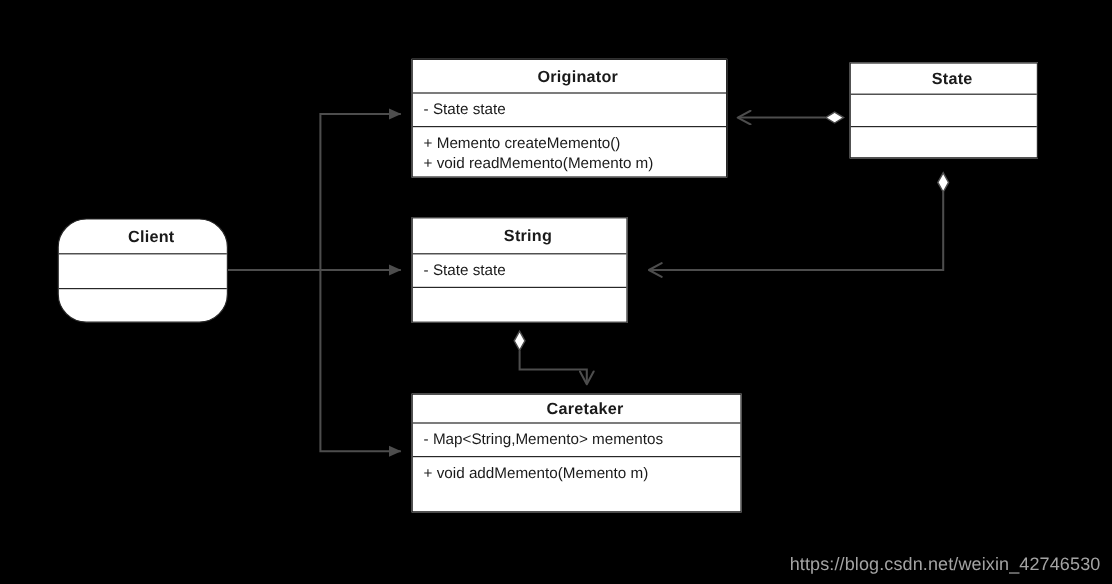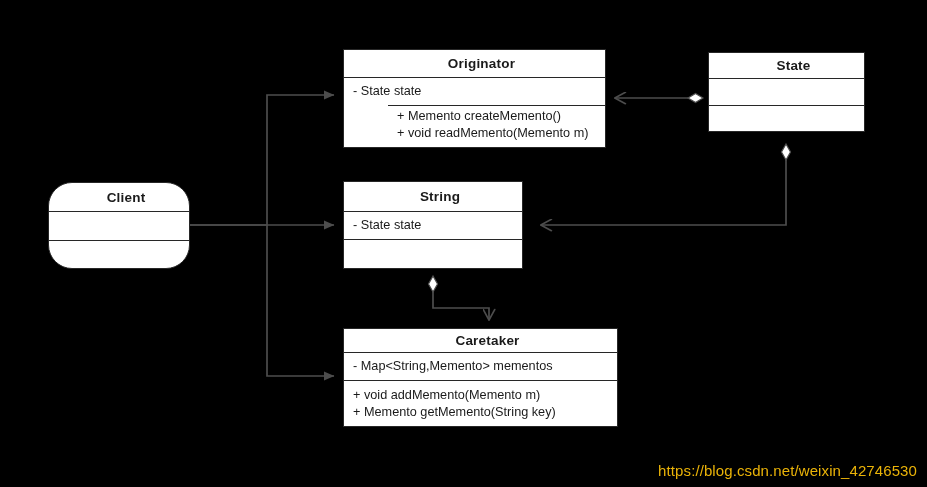--- a/index.html
+++ b/index.html
@@ -47,33 +47,33 @@
     border-top: 1.6px solid #272727;
   }
   .uml-compartment {
     box-sizing: border-box;
     padding: 5px 8px 5px 9px;
     color: #1a1a1a;
     font-size: 12.7px;
     line-height: 17px;
     display: flex;
     flex-direction: column;
-    justify-content: flex-end;
+    justify-content: flex-start;
   }
   .uml-compartment.empty {
     padding: 0;
   }
   .uml-line {
     white-space: pre;
   }
   #watermark {
     position: absolute;
     right: 10px;
     bottom: 8px;
-    color: #eab308;
+    color: #a3a3a3;
     font-size: 15px;
     font-family: "Liberation Sans", sans-serif;
     z-index: 6;
     letter-spacing: 0.1px;
   }
 </style>
 </head>
 <body>
 
 <div id="canvas">
@@ -118,42 +118,41 @@
     <div class="uml-title" style="height:29px;">Client</div>
     <div class="uml-compartment uml-sep empty" style="height:29px;"></div>
     <div class="uml-compartment uml-sep empty" style="height:29px;"></div>
   </div>
 
   <div class="uml-class" style="left:343px; top:49px; width:263px; height:99px;">
     <div class="uml-title" style="height:29px;">Originator</div>
     <div class="uml-compartment uml-sep" style="height:28px;">
       <div class="uml-line">- State state</div>
     </div>
-    <div class="uml-compartment uml-sep" style="height:42px;margin-left:44px;">
+    <div class="uml-compartment uml-sep" style="height:42px;">
       <div class="uml-line">+ Memento createMemento()</div>
       <div class="uml-line">+ void readMemento(Memento m)</div>
     </div>
   </div>
 
   <div class="uml-class" style="left:343px; top:181px; width:180px; height:88px;">
     <div class="uml-title" style="height:29px;">String</div>
     <div class="uml-compartment uml-sep" style="height:28px;">
       <div class="uml-line">- State state</div>
     </div>
     <div class="uml-compartment uml-sep empty" style="height:29px;"></div>
   </div>
 
   <div class="uml-class" style="left:343px; top:328px; width:275px; height:99px;">
     <div class="uml-title" style="height:29px;">Caretaker</div>
     <div class="uml-compartment uml-sep" style="height:28px;">
       <div class="uml-line">- Map&lt;String,Memento&gt; mementos</div>
     </div>
     <div class="uml-compartment uml-sep" style="height:56px;">
       <div class="uml-line">+ void addMemento(Memento m)</div>
-      <div class="uml-line">+ Memento getMemento(String key)</div>
     </div>
   </div>
 
   <div class="uml-class" style="left:708px; top:52px; width:157px; height:80px;">
     <div class="uml-title" style="height:30px;">State</div>
     <div class="uml-compartment uml-sep empty" style="height:31px;"></div>
     <div class="uml-compartment uml-sep empty" style="height:31px;"></div>
   </div>
 
   <div id="watermark">https://blog.csdn.net/weixin_42746530</div>

